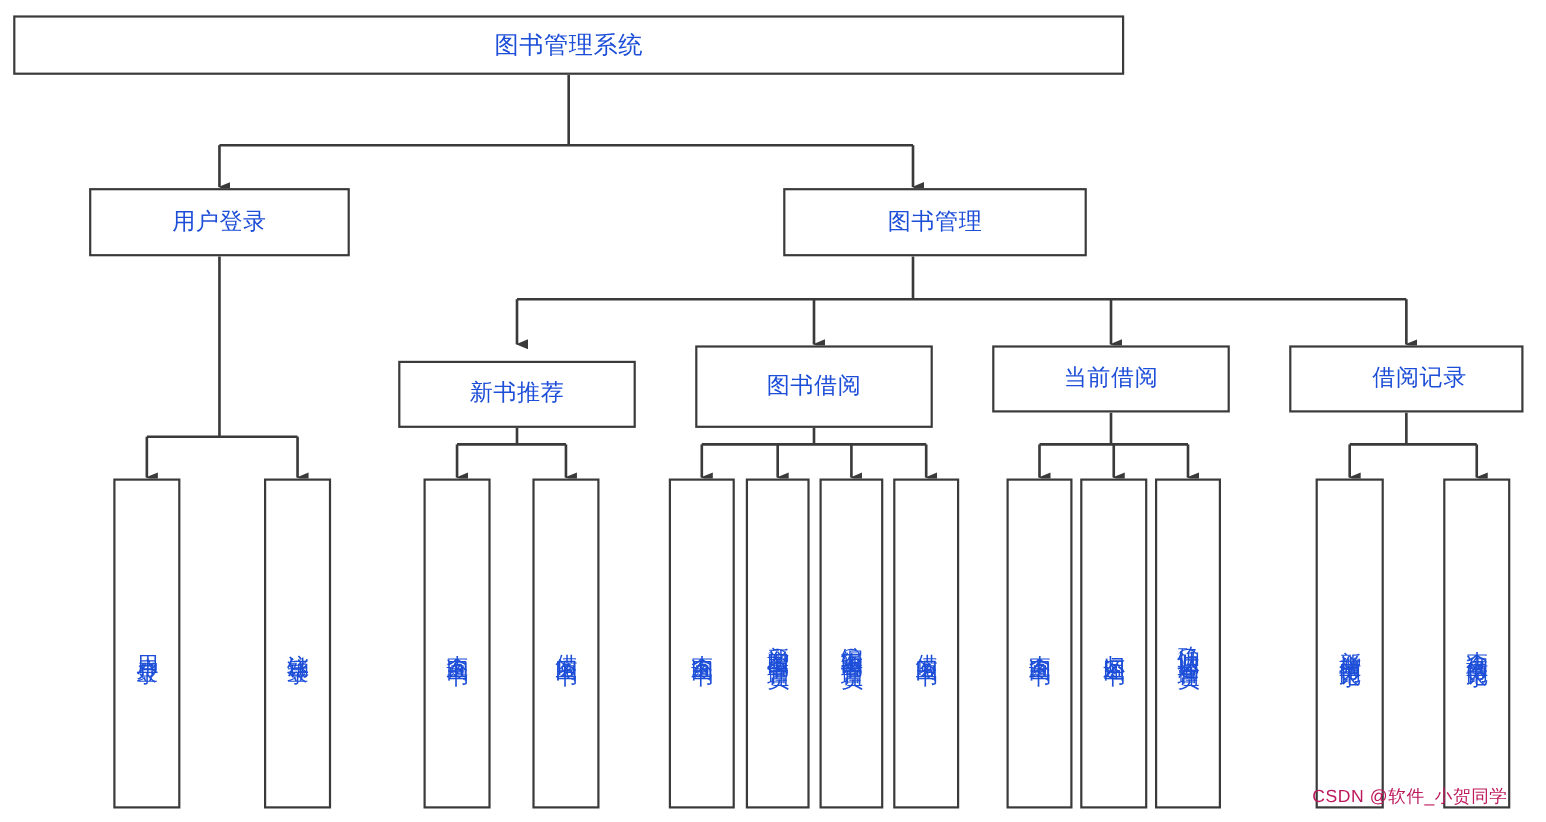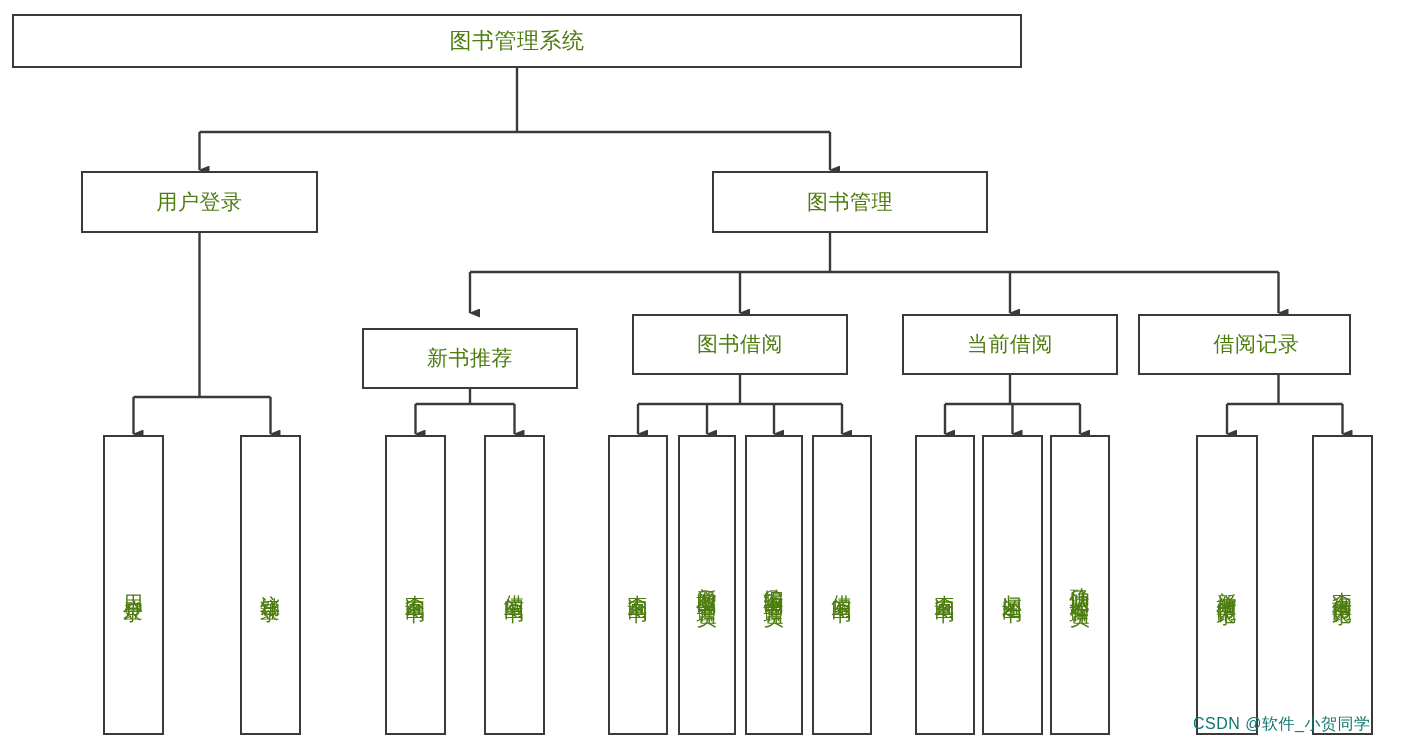--- a/index.html
+++ b/index.html
@@ -30,21 +30,21 @@
   .node {
     position: absolute;
     box-sizing: border-box;
     background: #ffffff;
     border: 2px solid #3a3a3a;
     display: flex;
     align-items: center;
     justify-content: center;
   }
   .node .node-label {
-    color: #4d7c0f;
+    color: #1d4ed8;
     line-height: 1.18;
     text-align: left;
     white-space: pre;
   }
   .node.horiz .node-label {
     font-size: 21px;
     letter-spacing: 0.5px;
   }
   .node.title .node-label {
     font-size: 22px;
@@ -59,21 +59,21 @@
     text-orientation: upright;
     font-size: 20px;
     letter-spacing: 3px;
     line-height: 1;
   }
   .watermark {
     position: absolute;
     left: 1193px;
     top: 714px;
     font-size: 16px;
-    color: #0f766e;
+    color: #be185d;
     letter-spacing: 0.5px;
     white-space: pre;
     user-select: none;
   }
 </style>
 </head>
 <body>
 
 <div id="diagram-root">
   <svg class="edges" viewBox="0 0 1405 747">
@@ -124,27 +124,27 @@
       </div>
       <div class="node horiz" style="left: 81px; top: 171px; width: 237px; height: 62px;">
         <span class="node-label">用户登录</span>
       </div>
       <div class="node horiz" style="left: 712px; top: 171px; width: 276px; height: 62px;">
         <span class="node-label">图书管理</span>
       </div>
       <div class="node horiz" style="left: 362px; top: 314px; width: 216px; height: 61px; margin-top: 14px;">
         <span class="node-label">新书推荐</span>
       </div>
-      <div class="node horiz" style="left: 632px; top: 314px; width: 216px; height: 61px;">
+      <div class="node horiz" style="left: 632px; top: 314px; width: 216px; height: 75px;">
         <span class="node-label">图书借阅</span>
       </div>
       <div class="node horiz" style="left: 902px; top: 314px; width: 216px; height: 61px;">
         <span class="node-label">当前借阅</span>
       </div>
-      <div class="node horiz" style="left: 1138px; top: 314px; width: 213px; height: 61px; padding-left: 24px;">
+      <div class="node horiz" style="left: 1172px; top: 314px; width: 213px; height: 61px; padding-left: 24px;">
         <span class="node-label">借阅记录</span>
       </div>
       <div class="node vert" style="left: 103px; top: 435px; width: 61px; height: 300px;">
         <span class="node-label">用户登录</span>
       </div>
       <div class="node vert" style="left: 240px; top: 435px; width: 61px; height: 300px;">
         <span class="node-label">注销登录</span>
       </div>
       <div class="node vert" style="left: 385px; top: 435px; width: 61px; height: 300px;">
         <span class="node-label">查询图书</span>

